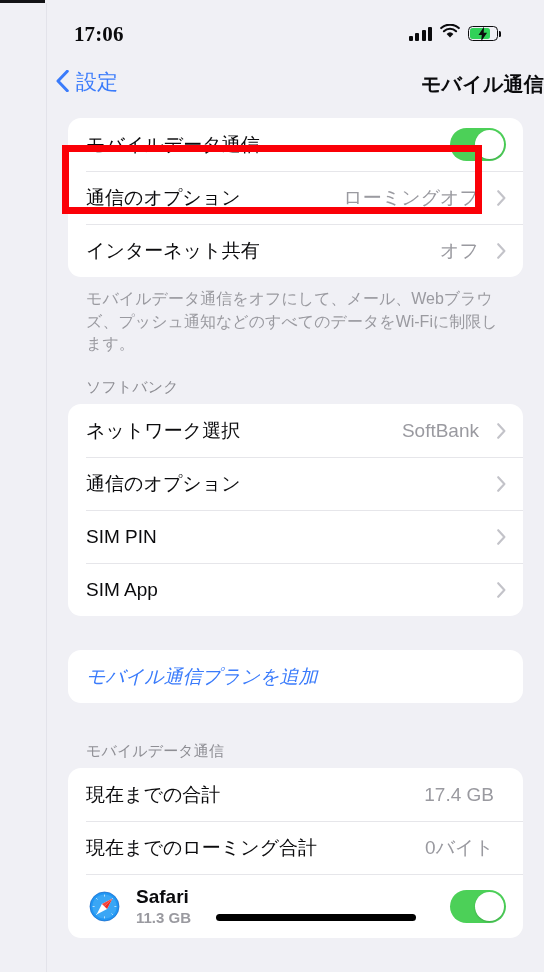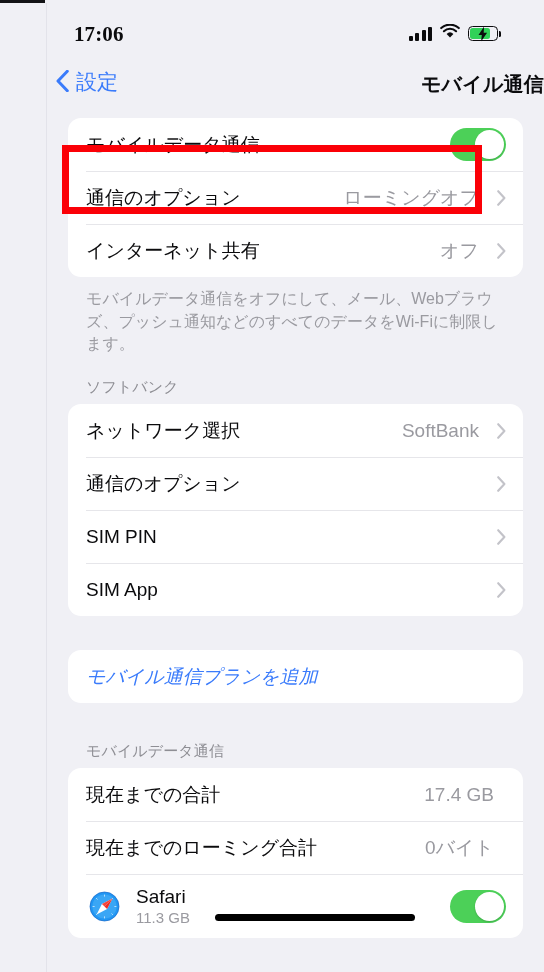--- a/index.html
+++ b/index.html
@@ -210,20 +210,21 @@
   .link-row .row-label {
     color: #3a7bfb;
     font-style: italic;
   }
 
   
   .app-row {
     height: 64px;
     align-items: center;
     padding-left: 18px;
+    font-weight: bold;
   }
   .app-icon {
     width: 37px; height: 37px;
     border-radius: 9px;
     flex: none;
     margin-right: 13px;
     position: relative;
     overflow: hidden;
     background: #ffffff;
   }

